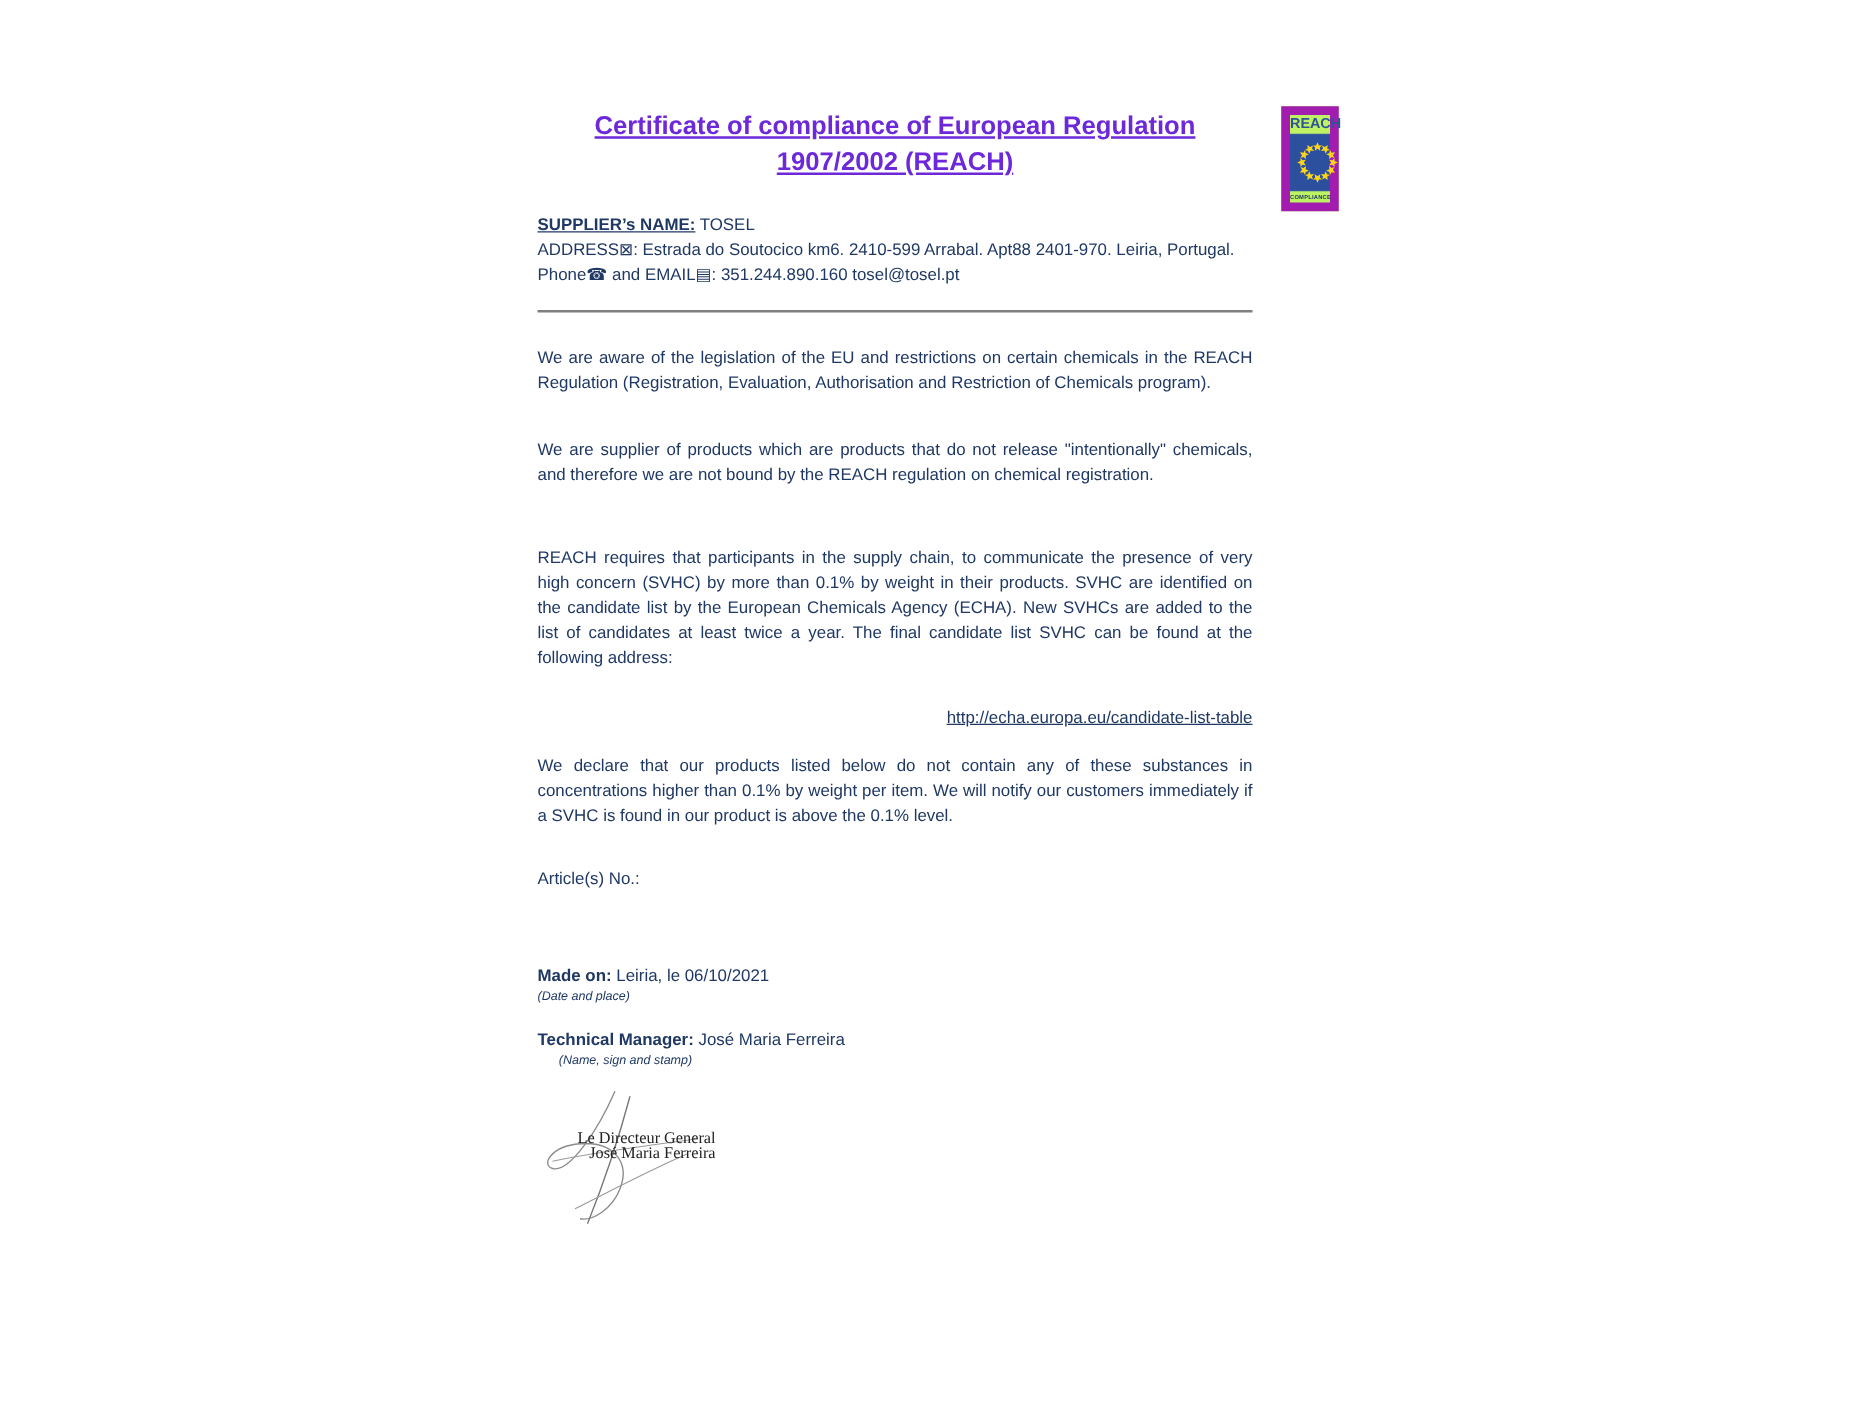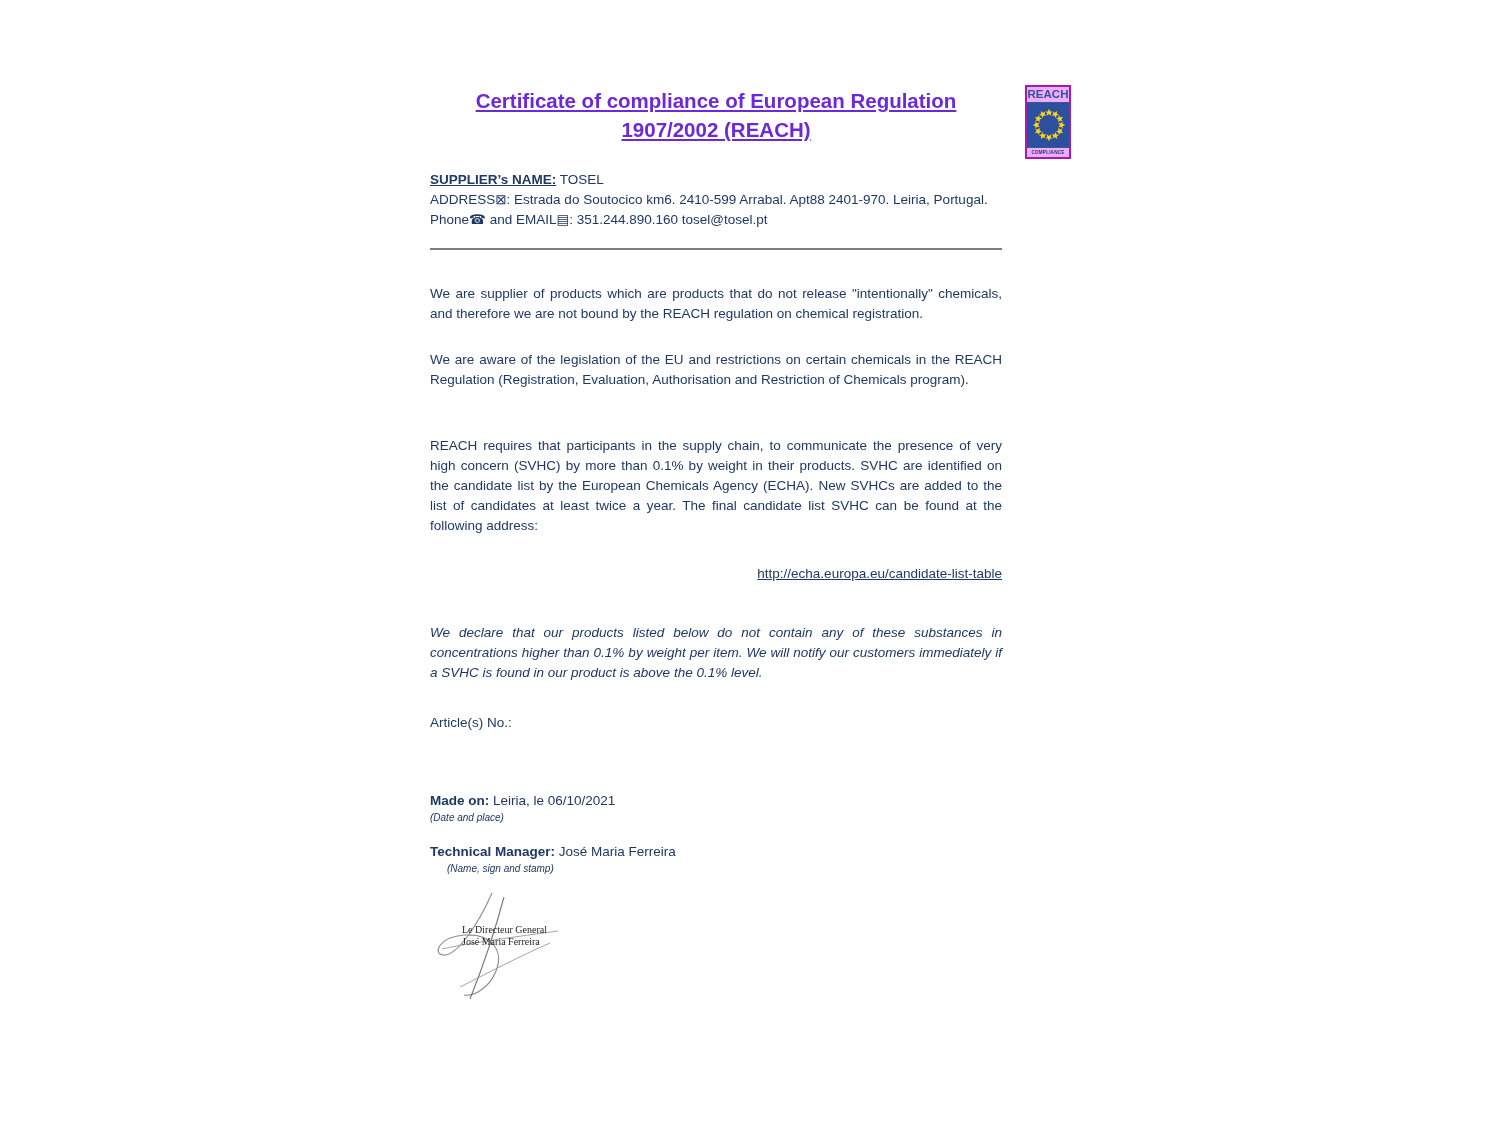--- a/index.html
+++ b/index.html
@@ -26,43 +26,43 @@
   .just{text-align:justify;}
   .rule{border:none;border-top:2px solid #7f7f7f;margin:18px 0 0 0;}
   .para{text-align:justify;line-height:20px;margin:0;}
   .linkline{text-align:right;}
   .doclink{color:#1f3864;text-decoration:underline;cursor:pointer;}
   .smallnote{font-size:10px;font-style:italic;line-height:13px;}
 
   
   .reach-logo{
     position:absolute;left:1025px;top:85px;width:46px;
-    border:2px solid #a21caf;background:#f0abfc;box-sizing:border-box;
+    border:7px solid #a21caf;background:#bef264;box-sizing:border-box;
   }
   .logo-top{
     color:#2f5496;font-weight:bold;font-size:11.5px;text-align:center;
     line-height:15px;border-bottom:1px solid #35599f;
     font-family:"Liberation Sans", sans-serif;
   }
   .logo-flag{height:44px;background:#2d509e;position:relative;}
   .logo-bottom{
     color:#1f3864;font-weight:bold;font-size:4.6px;text-align:center;
     line-height:9px;border-top:1px solid #35599f;letter-spacing:.2px;
   }
 
   
   .signature{
     position:relative;margin-top:16px;margin-left:0;
     width:180px;height:110px;
   }
   .sig-scribble{position:absolute;left:0;top:0;}
   .sig-stamp{
     position:absolute;left:32px;top:33px;
-    font-family:"Liberation Serif", serif;font-size:10px;line-height:12px;
-    color:#222;white-space:nowrap;text-align:left;
+    font-family:"Liberation Serif", serif;font-size:13px;line-height:12px;
+    color:#222;white-space:nowrap;text-align:right;
   }
 </style>
 </head>
 <body>
 
 <div class="page">
 
   <div class="reach-logo">
     <div class="logo-top">REACH</div>
     <div class="logo-flag">
@@ -103,31 +103,31 @@
       <div class="line just">
         <span>ADDRESS</span><span>⊠</span><span>: </span><span>Estrada do Soutocico km6. 2410-599 Arrabal. Apt88 2401-970. Leiria, Portugal.</span>
       </div>
       <div class="line">
         <span>Phone</span><span>☎</span><span> and EMAIL</span><span>▤</span><span>: </span><span>351.244.890.160 tosel@tosel.pt</span>
       </div>
     </div>
 
     <hr class="rule">
 
+    <p class="para" style="margin-top:26px;">We are aware of the legislation of the EU and restrictions on certain chemicals in the REACH Regulation (Registration, Evaluation, Authorisation and Restriction of Chemicals program).</p>
+
     <p class="para" style="margin-top:34px;">We are supplier of products which are products that do not release "intentionally" chemicals, and therefore we are not bound by the REACH regulation on chemical registration.</p>
-
-    <p class="para" style="margin-top:26px;">We are aware of the legislation of the EU and restrictions on certain chemicals in the REACH Regulation (Registration, Evaluation, Authorisation and Restriction of Chemicals program).</p>
 
     <p class="para" style="margin-top:46px;">REACH requires that participants in the supply chain, to communicate the presence of very high concern (SVHC) by more than 0.1% by weight in their products. SVHC are identified on the candidate list by the European Chemicals Agency (ECHA). New SVHCs are added to the list of candidates at least twice a year. The final candidate list SVHC can be found at the following address:</p>
 
     <div class="linkline" style="margin-top:30px;">
       <a class="doclink">http://echa.europa.eu/candidate-list-table</a>
     </div>
 
-    <p class="para" style="margin-top:42px;font-style:italic;">We declare that our products listed below do not contain any of these substances in concentrations higher than 0.1% by weight per item. We will notify our customers immediately if a SVHC is found in our product is above the 0.1% level.</p>
+    <p class="para" style="margin-top:22px;">We declare that our products listed below do not contain any of these substances in concentrations higher than 0.1% by weight per item. We will notify our customers immediately if a SVHC is found in our product is above the 0.1% level.</p>
 
     <div class="line" style="margin-top:30px;">Article(s) No.:</div>
 
     <div class="line" style="margin-top:58px;">
       <span class="b">Made on:</span><span class="i"> Leiria, le </span><span>06/10/2021</span>
     </div>
     <div class="smallnote">(Date and place)</div>
 
     <div class="line" style="margin-top:18px;">
       <span class="b">Technical Manager:</span><span class="i"> José Maria Ferreira</span>

